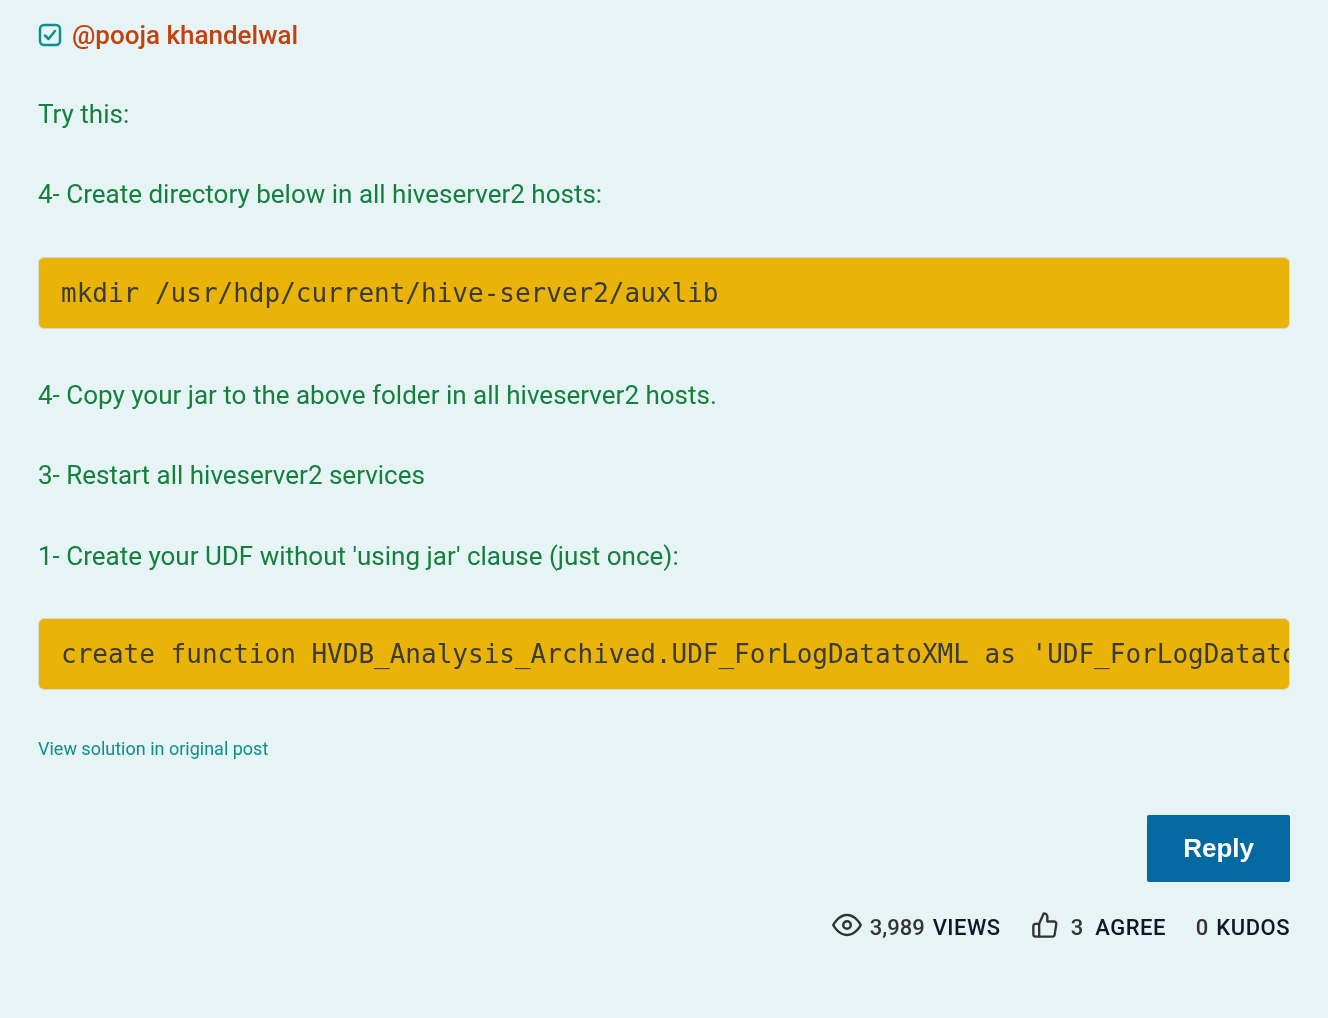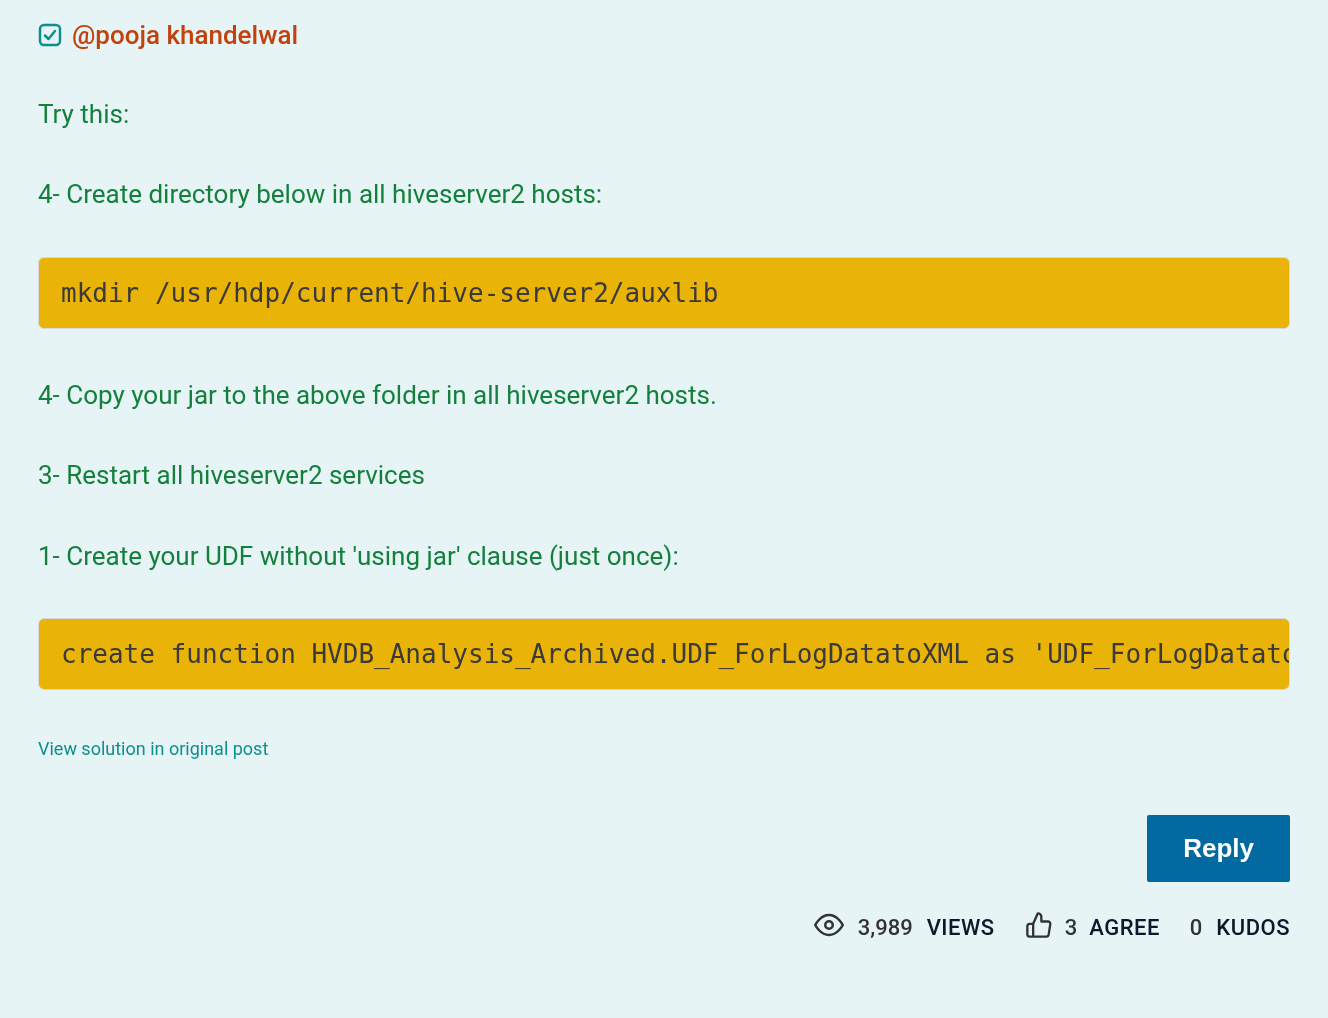--- a/index.html
+++ b/index.html
@@ -86,21 +86,21 @@
     justify-content: flex-end;
     align-items: center;
     gap: 30px;
     color: #3a3a3a;
     font-size: 22px;
     font-weight: 500;
   }
   .stat {
     display: flex;
     align-items: center;
-    gap: 14px;
+    gap: 8px;
   }
   .stat-number { font-size: 22px; color: #333; }
   .stat-label { font-size: 22px; color: #0f172a; letter-spacing: 0.5px; }
   .thumbs-wrap { cursor: pointer; display: flex; align-items: center; gap: 12px; }
 </style>
 </head>
 <body>
 
 
 

